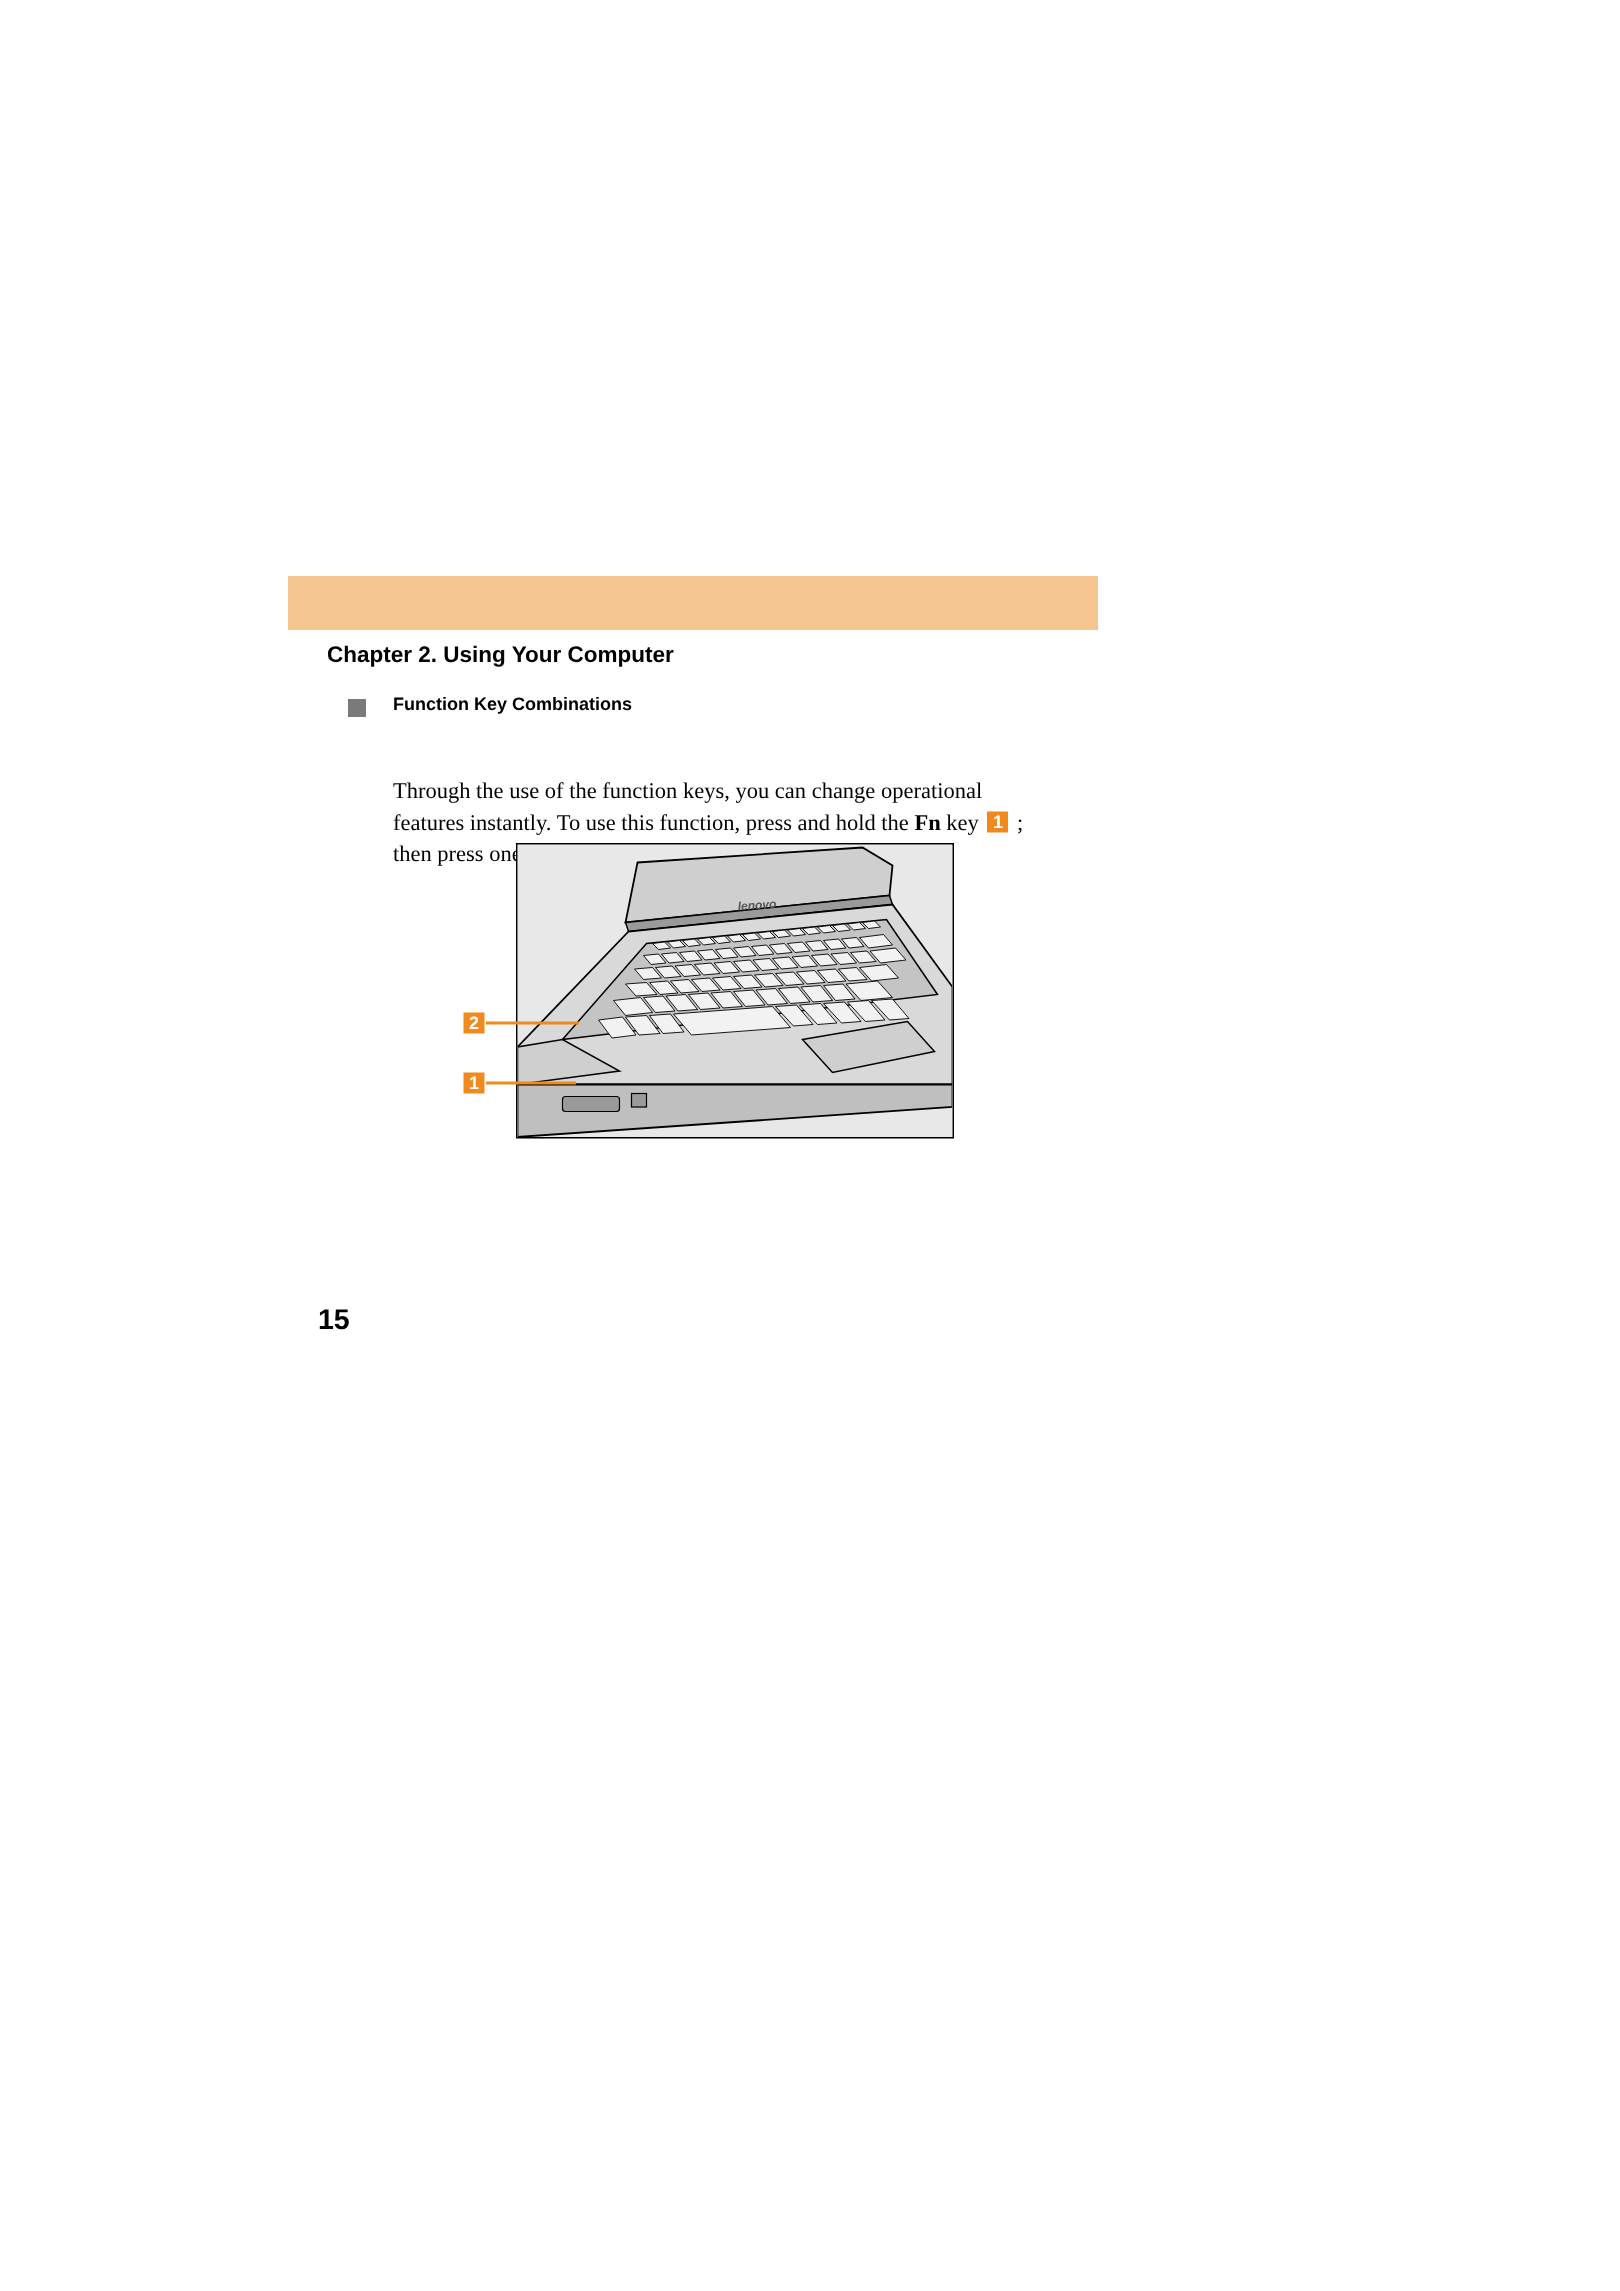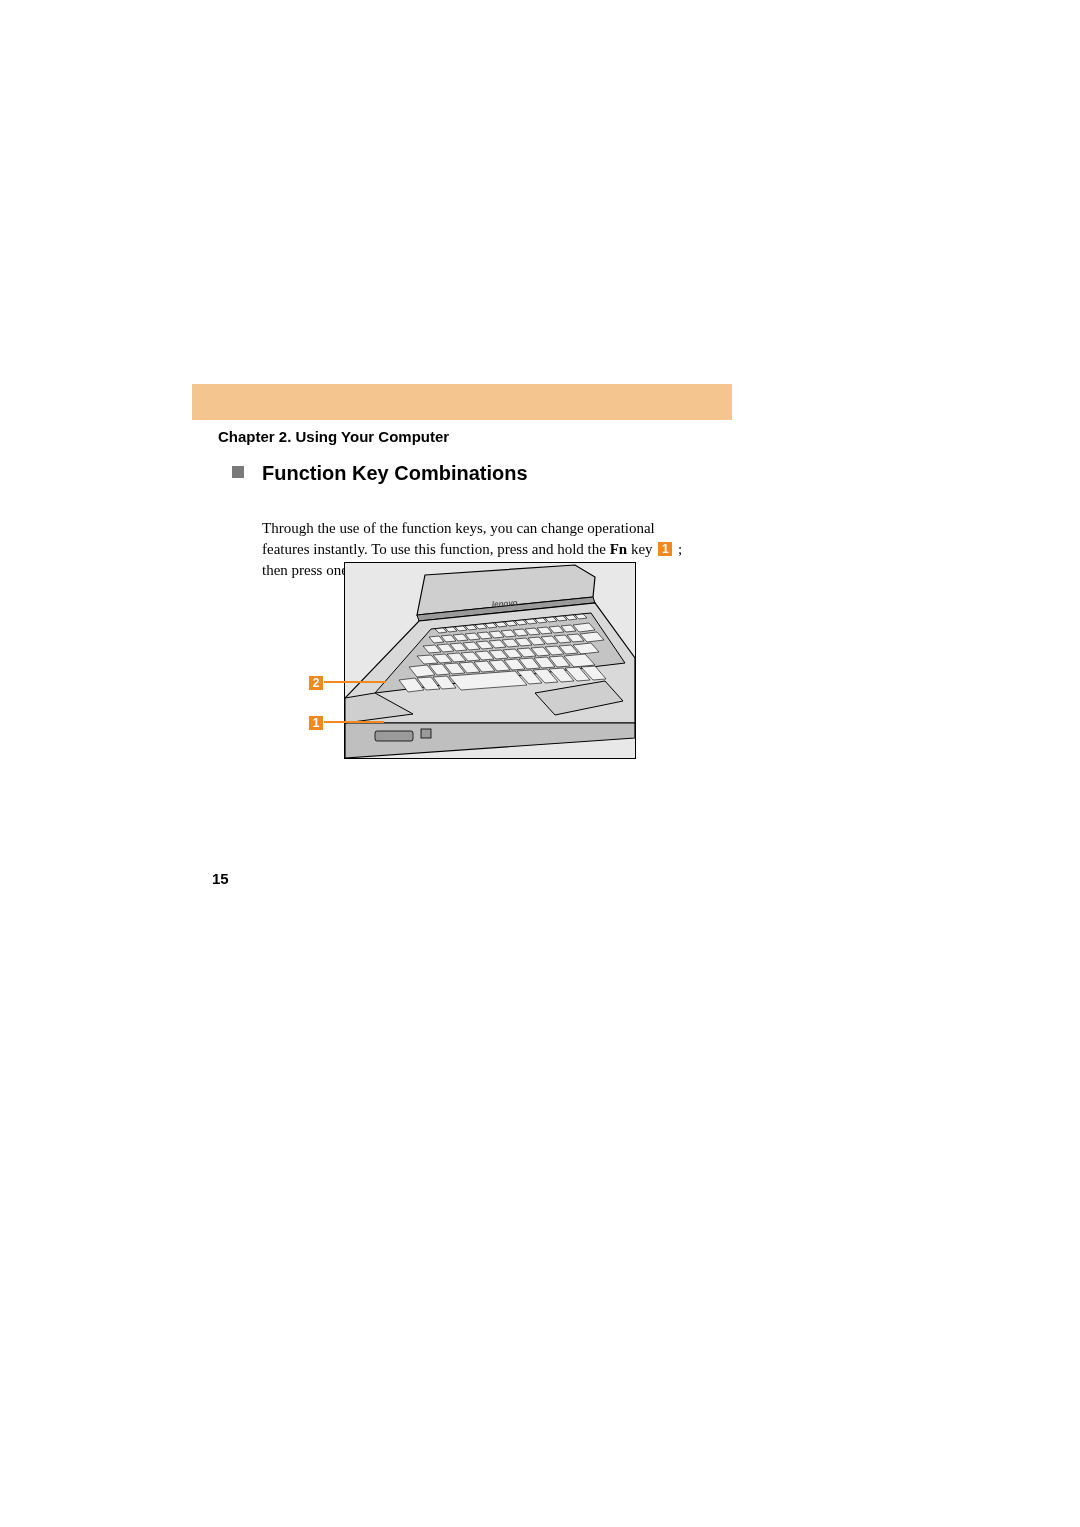--- a/index.html
+++ b/index.html
@@ -38,21 +38,21 @@
     width: 12px;
     height: 12px;
     background: #7a7a7a;
   }
   .section-title {
     position: absolute;
     top: 462px;
     left: 262px;
     font-family: Arial, Helvetica, sans-serif;
     font-weight: bold;
-    font-size: 20px;
+    font-size: 12px;
     color: #000;
   }
   .body-text {
     position: absolute;
     top: 488px;
     left: 262px;
     width: 440px;
     font-size: 15px;
     color: #000;
     line-height: 1.4;
@@ -124,21 +124,21 @@
     width: 60px;
     height: 2px;
     background: #f08a1e;
   }
   .pagenum {
     position: absolute;
     top: 870px;
     left: 212px;
     font-family: Arial, Helvetica, sans-serif;
     font-weight: bold;
-    font-size: 15px;
+    font-size: 19px;
     color: #000;
   }
 </style>
 </head>
 <body>
 
 <div class="page-container">
 
   <div class="header-band"></div>
 

